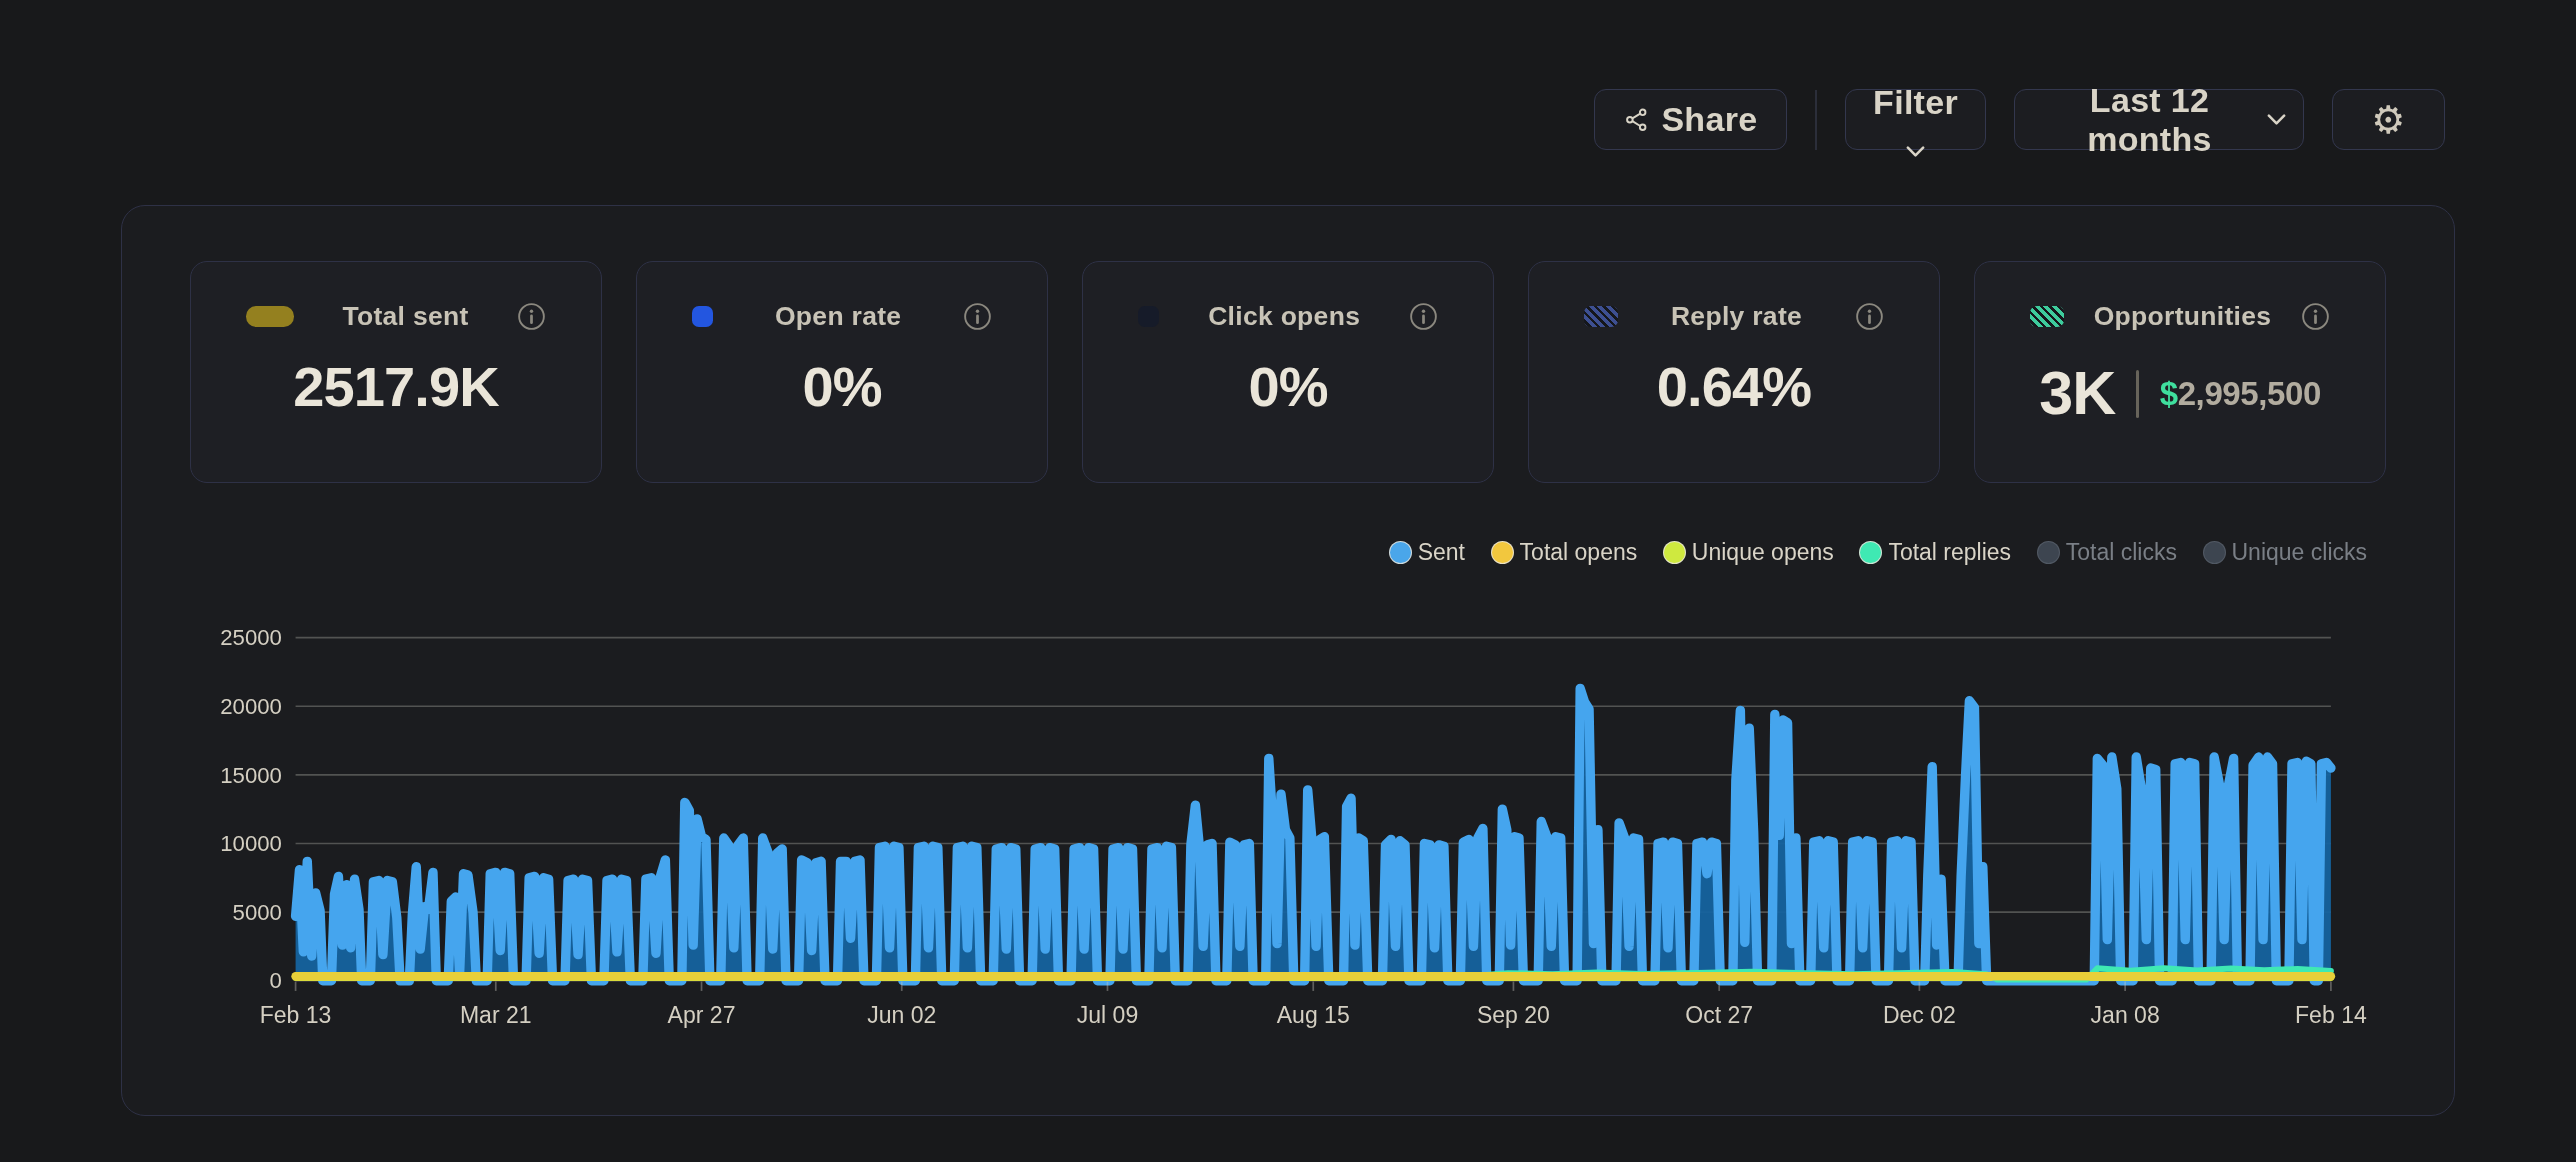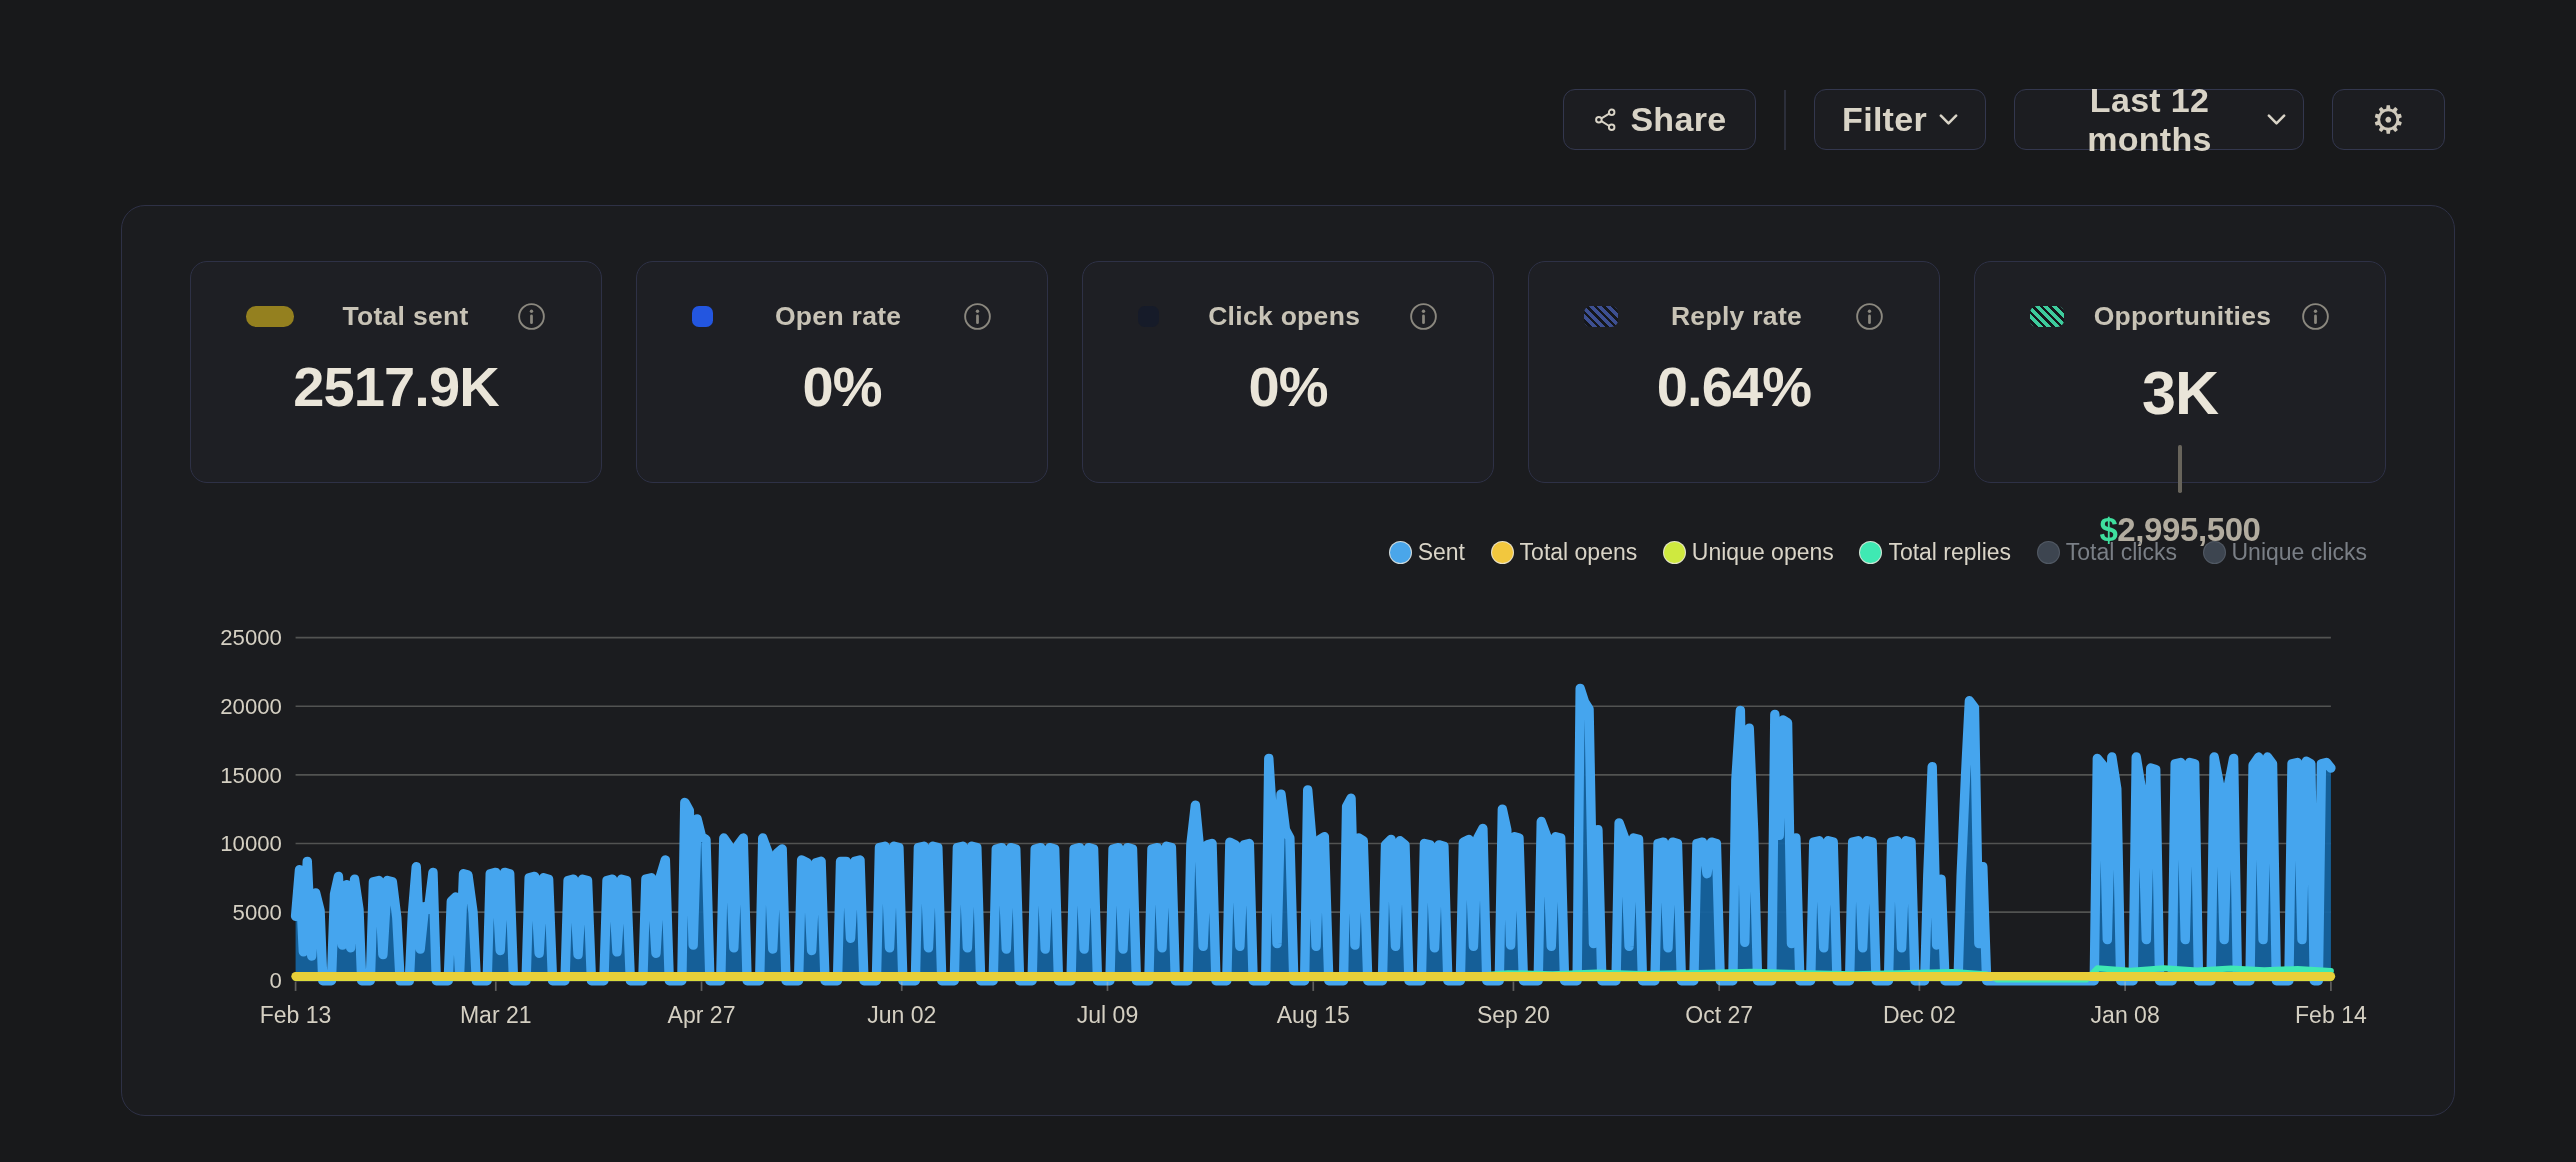--- a/index.html
+++ b/index.html
@@ -10,21 +10,21 @@
     font-family:"Liberation Sans", sans-serif;
   }
 
   
   .topbar { position:absolute; top:89px; right:131px; height:61px;
             display:flex; align-items:center; gap:28px; }
   .btn { display:flex; align-items:center; justify-content:center; height:61px;
          border:1.7px solid #33374e; border-radius:12px; background:#1c1d21;
          color:#d9d4c7; font-size:34px; font-weight:700; letter-spacing:0.3px; cursor:pointer; }
   .btn-share  { padding:0 29px; gap:12px; }
-  .btn-filter { padding:0 27px; gap:12px; }
+  .btn-filter { padding:0 27px; gap:24px;flex-direction:column; }
   .btn-range  { width:290px; justify-content:space-between; padding:0 17px; }
   .btn-gear   { width:113px; font-size:38px; color:#cfc9bb; font-family:"DejaVu Sans", sans-serif; font-weight:400; }
   .vdivider { width:1.7px; height:60px; background:#2b2e3a; }
 
   
   .panel { position:absolute; left:121px; top:205px; width:2334px; height:911px;
            background:#1b1c1f; border:1.7px solid #2e3146; border-radius:24px; }
 
   
   .cards { position:absolute; left:68px; right:68px; top:55px; display:flex; gap:34px; }
@@ -33,21 +33,21 @@
   .card-head { display:flex; align-items:center; }
   .pill { flex:none; border-radius:10.2px; background:#555; }
   .pill-wide  { width:48px; height:20.5px; border-radius:10.2px; }
   .pill-dot   { width:21.3px; height:21.3px; border-radius:6.8px; }
   .pill-hatch { width:34px; height:21.3px; border-radius:6.8px; }
   .card-title { flex:1; text-align:center; font-size:26.5px; font-weight:700;
                 color:#c8c3b6; letter-spacing:0.3px; }
   .info { width:29px; height:29px; flex:none; cursor:pointer; }
   .card-value { margin-top:27px; text-align:center; font-size:56px; font-weight:700;
                 color:#eae5d9; letter-spacing:-0.9px; line-height:1; }
-  .value-row { display:flex; align-items:center; justify-content:center; margin-top:31px; gap:20.5px;flex-direction:column; }
+  .value-row { display:flex; align-items:center; justify-content:center; margin-top:31px; gap:20.5px; }
   .v-main { font-size:61px; font-weight:700; color:#eae5d9; letter-spacing:-0.9px; line-height:1; }
   .v-div  { width:3.4px; height:48px; background:#68645b; border-radius:1.7px; }
   .v-cur  { font-size:33px; font-weight:700; color:#b2ac9f; letter-spacing:-0.4px; line-height:1; }
   .v-sym  { color:#3fdf9e; }
 
   
   .legend { position:absolute; top:333px; right:87px; display:flex; align-items:center; gap:25.6px; }
   .legend-item { display:flex; align-items:center; gap:6px; cursor:pointer; }
   .legend-dot { width:23px; height:23px; border-radius:50%;
                 border:1.7px solid rgba(232,228,218,.85); }

